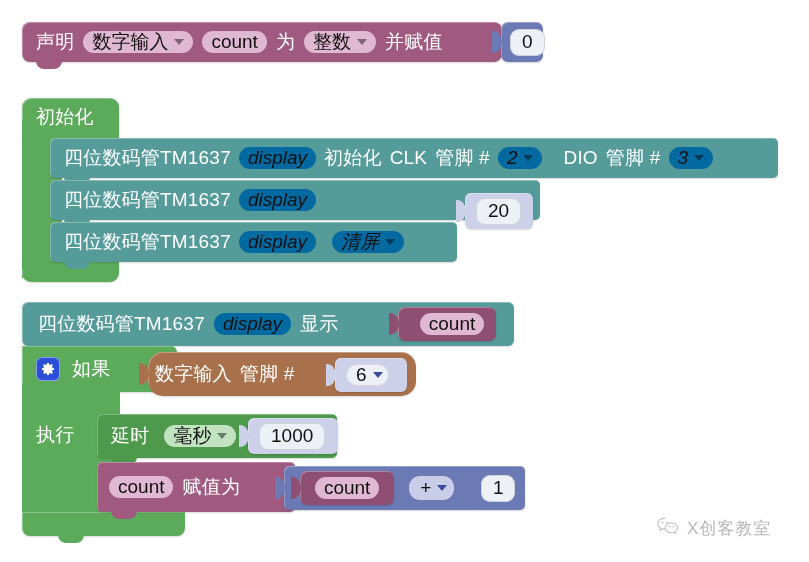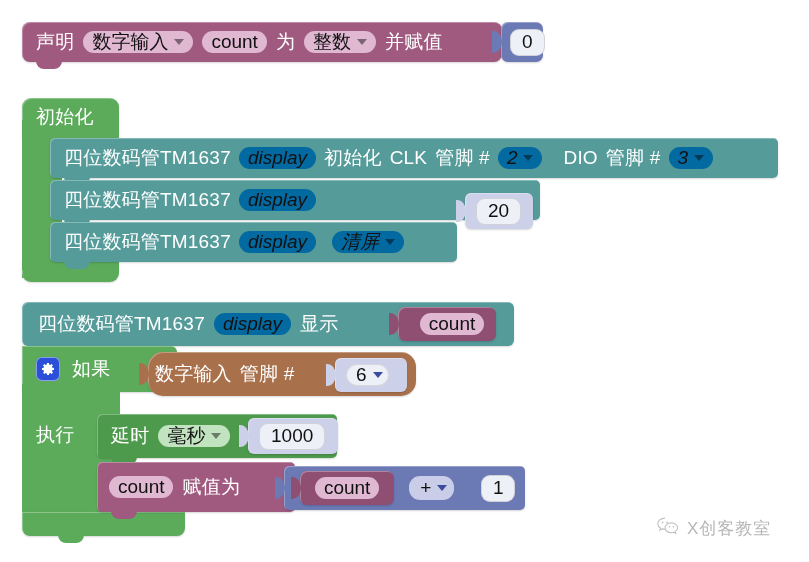--- a/index.html
+++ b/index.html
@@ -220,21 +220,21 @@
         <i class="c-lav"></i>
       </span>
     <span class="field" style="background:#eef0f7;box-shadow:inset 0 0 0 1px rgba(0,0,0,.1);padding:1px 6px 2px 10px;">
       <span>6</span>
       <i class="tri" style="border-top-color:#3b4a9c;"></i>
     </span>
   </div>
 
   <div class="blk c-green-d hl" style="left:97px;top:414px;width:240px;height:44px;border-radius:5px;background:#4d9a4d;">
     <div class="notch-bot" style="left:14px;background:#4d9a4d;"></div>
-    <div class="row" style="padding-left:14px;gap:9px;">
+    <div class="row" style="padding-left:14px;gap:15px;">
       <span class="lbl">延时</span>
       <span class="field c-greenfld">
         <span>毫秒</span>
         <i class="tri"></i>
       </span>
     </div>
   </div>
   <div class="reporter c-lav hl" style="left:248px;top:418px;width:90px;height:36px;padding-left:11px;border-radius:6px;text-align:center;">
     <span class="plug">
         <i class="c-lav"></i>

